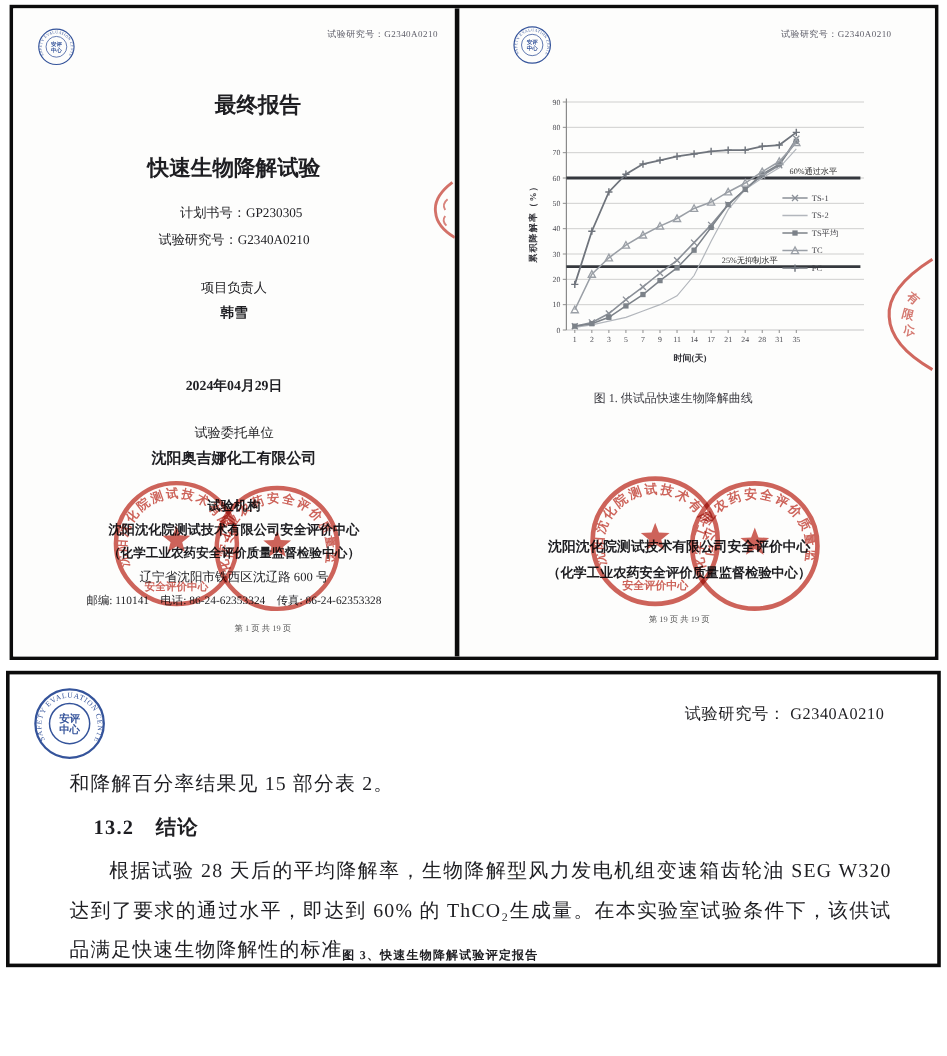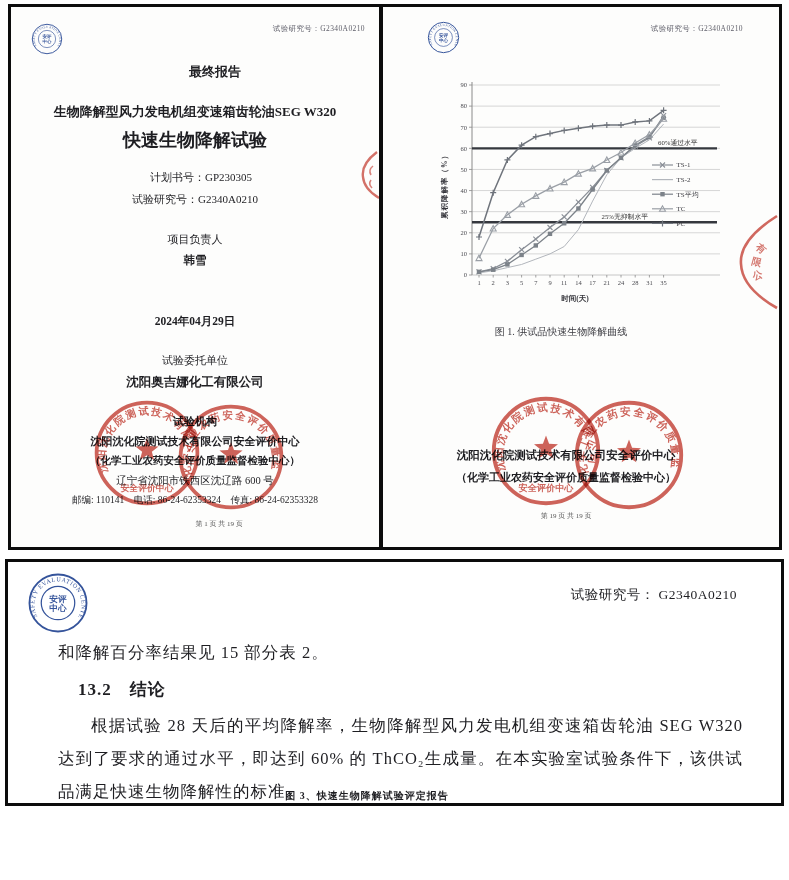--- a/index.html
+++ b/index.html
@@ -41,22 +41,21 @@
               <path id="lr1" d="M 17 72 A 38 38 0 1 1 83 72"></path>
             </defs>
     <circle cx="50" cy="50" r="46" fill="none" stroke="#35549b" stroke-width="3"></circle>
     <circle cx="50" cy="50" r="27" fill="none" stroke="#35549b" stroke-width="2"></circle>
     <text font-size="10" fill="#35549b" letter-spacing="1"><textPath href="#lr1" startOffset="0">SAFETY EVALUATION CENTER</textPath></text>
     <text x="50" y="48" text-anchor="middle" font-size="14" font-weight="bold" fill="#35549b">安评</text>
     <text x="50" y="63" text-anchor="middle" font-size="14" font-weight="bold" fill="#35549b">中心</text>
   </svg></span>
       <div class="abs hdr-sm" style="top:17px;right:14px;">试验研究号：G2340A0210</div>
 
-      <div class="abs ctr bold" style="top:56px;font-size:13px;padding-left:40px;">最终报告</div>
-      <div class="abs ctr bold" style="top:96px;font-size:13px;">生物降解型风力发电机组变速箱齿轮油SEG W320</div>
+      <div class="abs ctr bold" style="top:68px;font-size:18px;padding-left:40px;">最终报告</div>
       <div class="abs ctr bold" style="top:121px;font-size:18px;">快速生物降解试验</div>
 
       <div class="abs ctr" style="top:163px;font-size:11px;margin-left:12px;">计划书号：GP230305</div>
       <div class="abs ctr" style="top:185px;font-size:11px;">试验研究号：G2340A0210</div>
 
       <div class="abs ctr" style="top:225px;font-size:11px;">项目负责人</div>
       <div class="abs ctr sb" style="top:246px;font-size:11.5px;">韩雪</div>
 
       <div class="abs ctr bold" style="top:307px;font-size:11.5px;">2024年04月29日</div>
 

